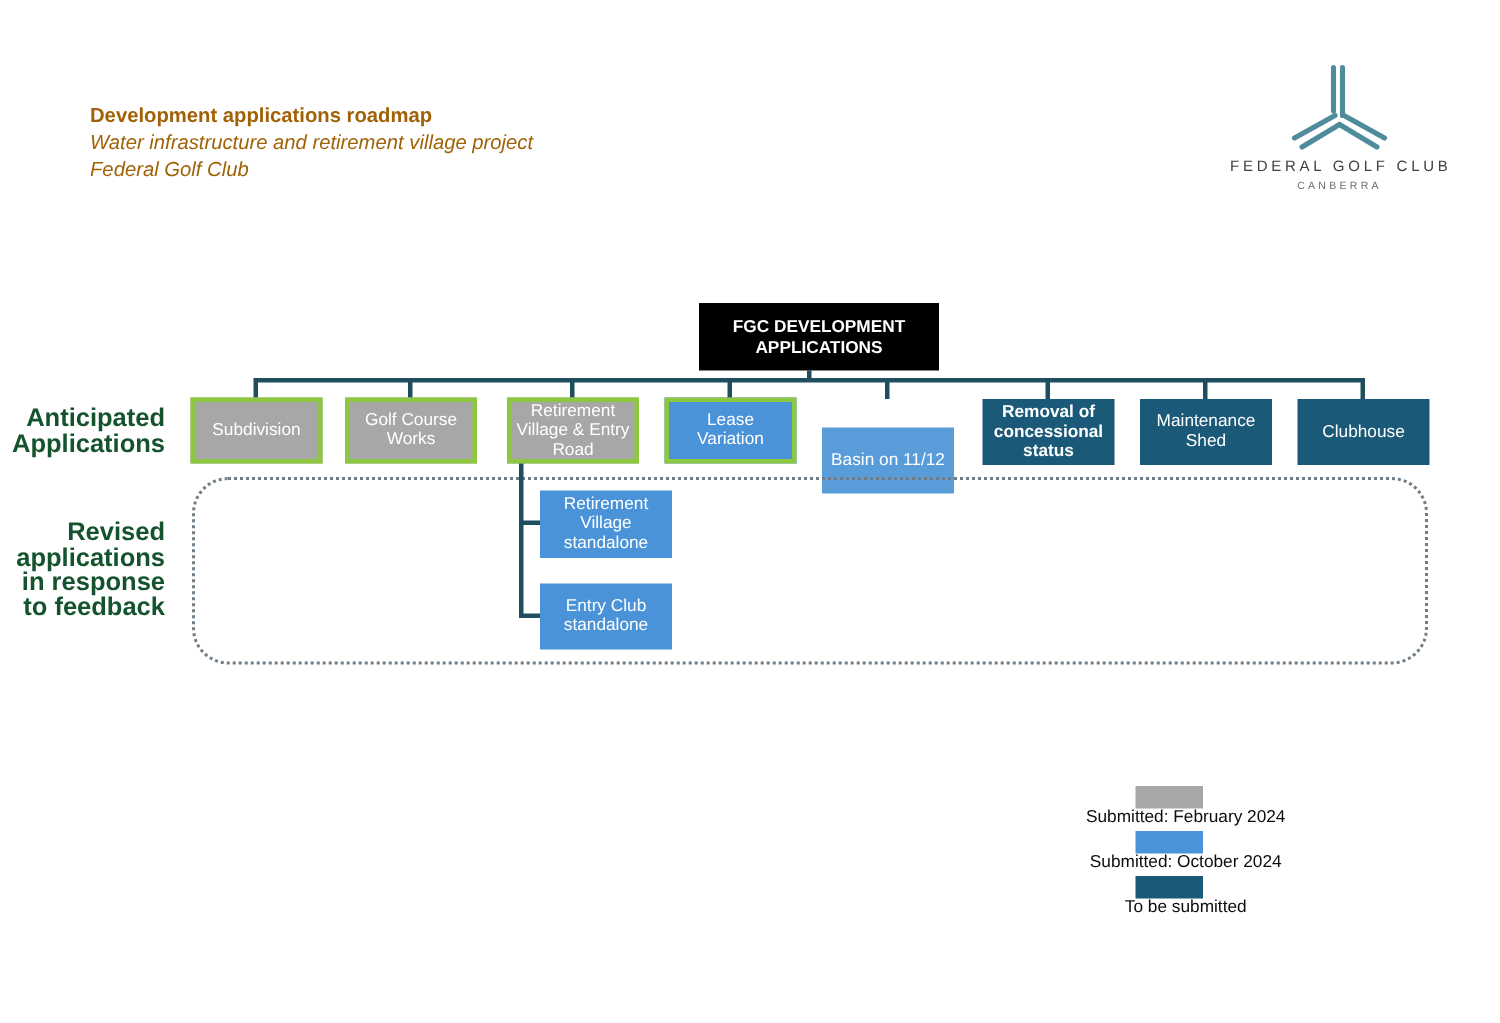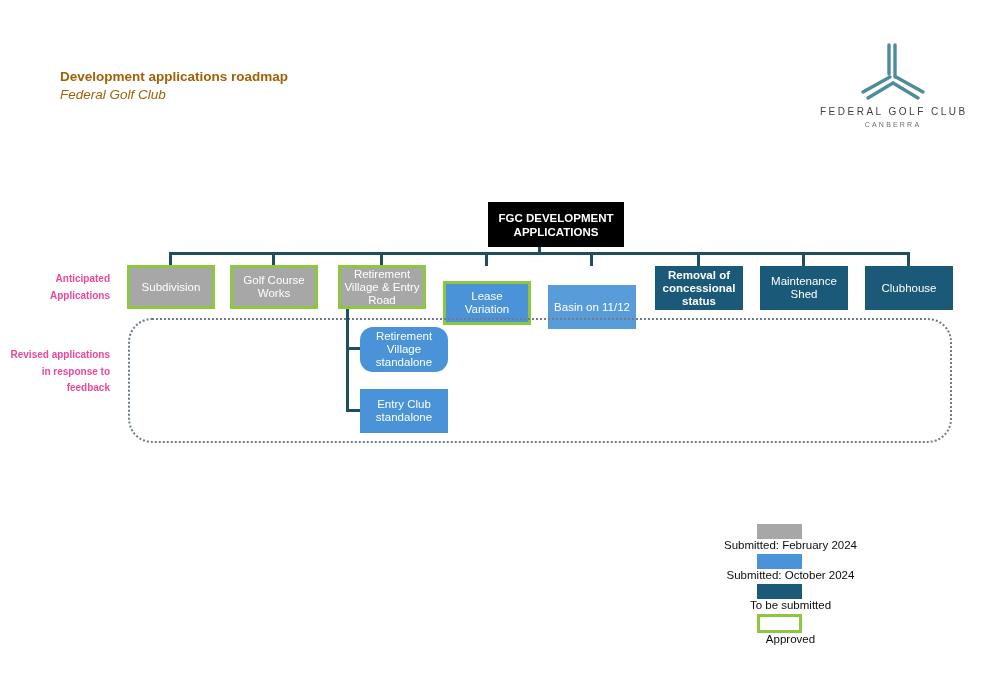--- a/index.html
+++ b/index.html
@@ -17,30 +17,30 @@
   .titleblock .t1{font-size:13.5px;font-weight:bold;line-height:18px;}
   .titleblock .t2,.titleblock .t3{font-size:13.5px;font-style:italic;line-height:18px;}
 
   
   .logo{position:absolute;left:820px;top:42px;width:146px;text-align:center;}
   .logo svg{display:block;margin:0 auto;}
   .logo .club{margin-top:6px;font-size:10px;letter-spacing:2.5px;color:#3c4043;white-space:nowrap;}
   .logo .city{margin-top:4px;font-size:7px;letter-spacing:2.2px;color:#6a6f73;}
 
   
-  .rootnode{position:absolute;left:488px;top:202px;width:136px;height:45px;
+  .rootnode{position:absolute;left:466px;top:202px;width:160px;height:45px;
     background:var(--c-black);color:#fff;font-size:11.5px;font-weight:bold;line-height:14px;
     display:flex;align-items:center;justify-content:center;text-align:center;padding:2px;}
 
   
   .line{position:absolute;background:var(--c-line);}
 
   
-  .rowlabel{position:absolute;left:8px;width:102px;text-align:right;color:#ec4899;
-    font-size:10px;font-weight:bold;line-height:16.5px;}
+  .rowlabel{position:absolute;left:8px;width:102px;text-align:right;color:#14532d;
+    font-size:17px;font-weight:bold;line-height:16.5px;}
 
   
   .node{position:absolute;width:88px;height:44px;color:#fff;font-size:11.5px;line-height:13px;
     display:flex;align-items:center;justify-content:center;text-align:center;padding:1px 2px;}
   .node.approved{border:3px solid var(--c-green);}
   .fill-gray{background:var(--c-gray);}
   .fill-blue{background:var(--c-blue);}
   .fill-blue-basin{background:var(--c-blue-basin);}
   .fill-teal{background:var(--c-teal);}
 
@@ -58,20 +58,21 @@
   .swatch.approved{background:#fff;border:3px solid var(--c-green);height:19px;}
   .legend-row .ltext{font-size:11.5px;color:#0c0c0c;white-space:nowrap;}
 </style>
 </head>
 <body>
 
 <div class="stage">
 
   <div class="titleblock">
     <div class="t1">Development applications roadmap</div>
+    <div class="t2">Water infrastructure and retirement village project</div>
     <div class="t3">Federal Golf Club</div>
   </div>
 
   <div class="logo">
     <svg width="70" height="58" viewBox="0 0 70 58">
       <g stroke="#4e8c9c" stroke-width="3.4" stroke-linecap="round" fill="none">
         <path d="M31 3 L31 32"></path>
         <path d="M37 3 L37 35"></path>
         <path d="M5 50 L32 35"></path>
         <path d="M10 56 L35 41"></path>
@@ -94,49 +95,45 @@
   <div class="line" style="left:590px;top:252px;width:3px;height:14px;"></div>
   <div class="line" style="left:697px;top:252px;width:3px;height:14px;"></div>
   <div class="line" style="left:802px;top:252px;width:3px;height:14px;"></div>
   <div class="line" style="left:907px;top:252px;width:3px;height:14px;"></div>
 
   <div class="rowlabel" style="top:271px;">Anticipated Applications</div>
 
   <div class="node fill-gray approved" style="left:127px;top:265px;">Subdivision</div>
   <div class="node fill-gray approved" style="left:230px;top:265px;">Golf Course Works</div>
   <div class="node fill-gray approved" style="left:338px;top:265px;">Retirement Village &amp; Entry Road</div>
-  <div class="node fill-blue approved" style="left:443px;top:265px;margin-top:16px;">Lease Variation</div>
+  <div class="node fill-blue approved" style="left:443px;top:265px;">Lease Variation</div>
   <div class="node fill-blue-basin" style="left:548px;top:266px;margin-top:19px;">Basin on 11/12</div>
   <div class="node fill-teal" style="left:655px;top:266px;font-weight:bold;">Removal of concessional status</div>
   <div class="node fill-teal" style="left:760px;top:266px;">Maintenance Shed</div>
   <div class="node fill-teal" style="left:865px;top:266px;">Clubhouse</div>
 
   <div class="revised-zone"></div>
 
   <div class="rowlabel" style="top:347px;">Revised applications in response to feedback</div>
 
   <div class="line" style="left:346px;top:309px;width:3px;height:103px;"></div>
   <div class="line" style="left:346px;top:347px;width:14px;height:3px;"></div>
   <div class="line" style="left:346px;top:409px;width:14px;height:3px;"></div>
 
-  <div class="node fill-blue" style="left:360px;top:327px;height:45px;border-radius:13px;">Retirement Village standalone</div>
+  <div class="node fill-blue" style="left:360px;top:327px;height:45px;">Retirement Village standalone</div>
   <div class="node fill-blue" style="left:360px;top:389px;">Entry Club standalone</div>
 
   <div class="legend">
     <div class="legend-row">
       <div class="swatch gray"></div>
       <div class="ltext">Submitted: February 2024</div>
     </div>
     <div class="legend-row">
       <div class="swatch blue"></div>
       <div class="ltext">Submitted: October 2024</div>
     </div>
     <div class="legend-row">
       <div class="swatch teal"></div>
       <div class="ltext">To be submitted</div>
     </div>
-    <div class="legend-row">
-      <div class="swatch approved"></div>
-      <div class="ltext">Approved</div>
-    </div>
   </div>
 
 </div>
 
 </body></html>

